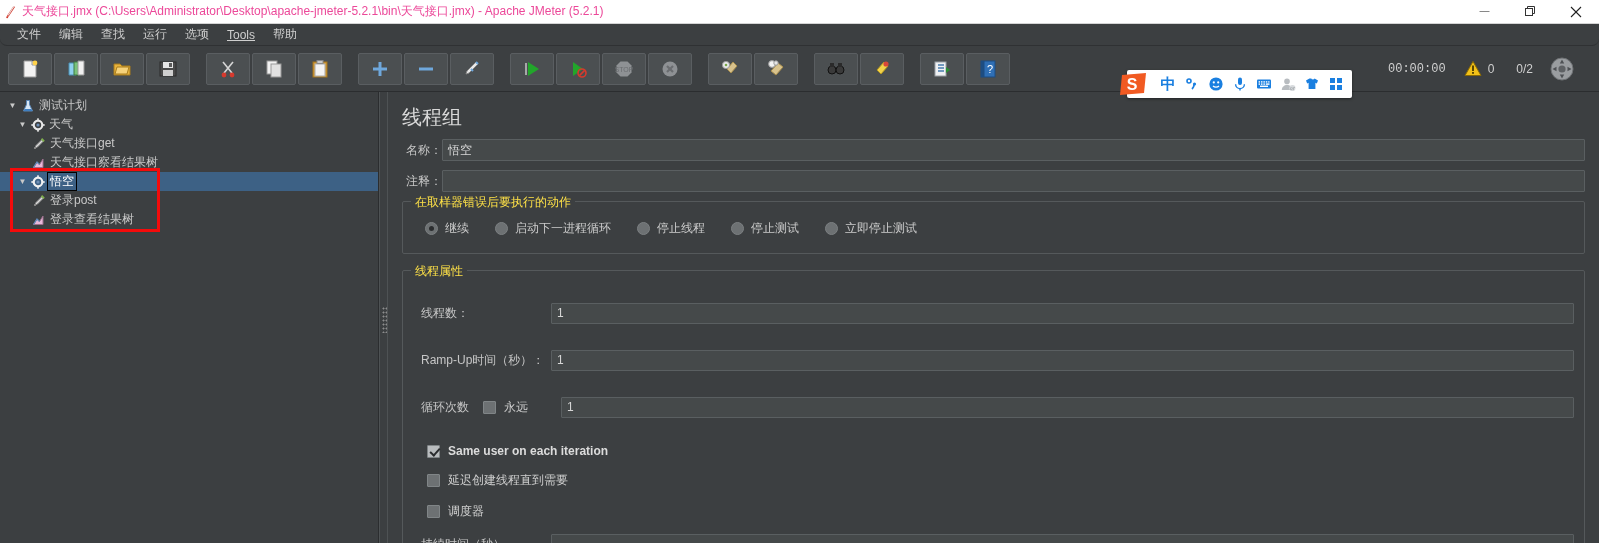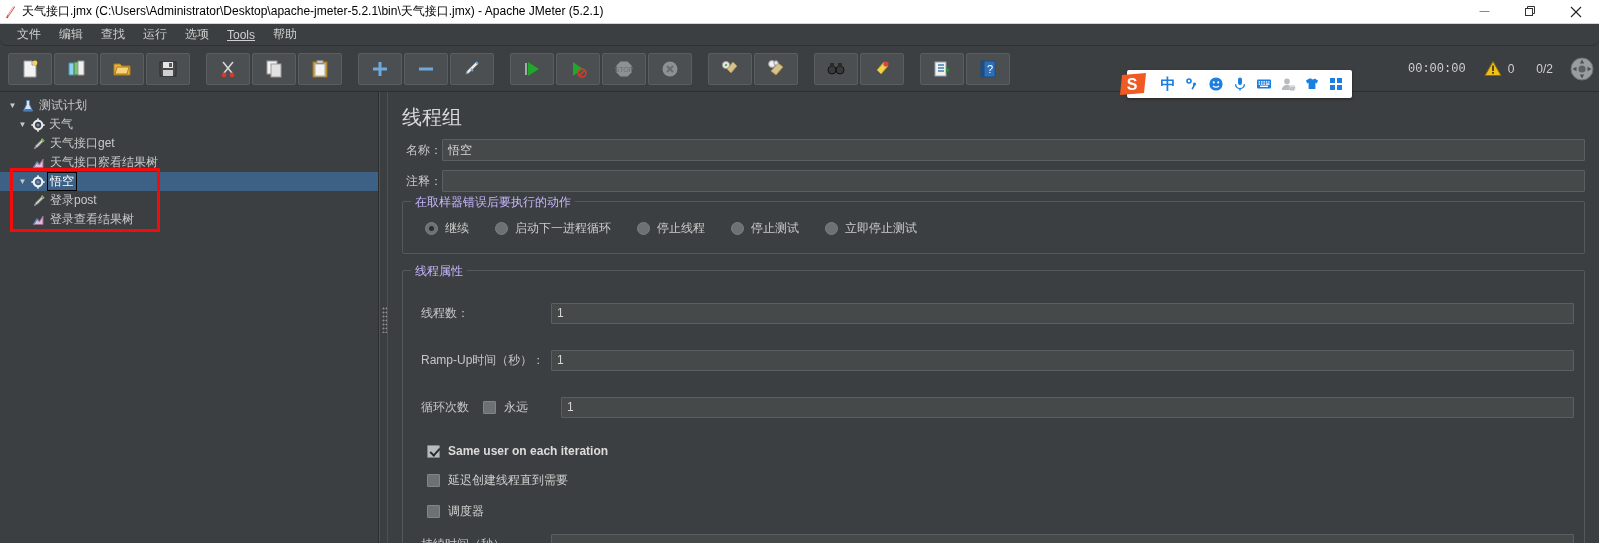--- a/index.html
+++ b/index.html
@@ -8,21 +8,21 @@
     font-family:"Liberation Sans","DejaVu Sans",sans-serif;
     background:#3c3f41; color:#bbbbbb; font-size:12px;
     -webkit-font-smoothing:antialiased;
   }
   
   .titlebar{
     height:24px; background:#ffffff; display:flex; align-items:center;
     border-bottom:1px solid #d4d4d4; position:relative;
   }
   .tb-icon{ width:22px; height:24px; display:flex; align-items:center; justify-content:center; }
-  .tb-title{ color:#000000; font-size:12px; white-space:nowrap; letter-spacing:0px; }
+  .tb-title{ color:#ec4899; font-size:12px; white-space:nowrap; letter-spacing:0px; }
   .wincontrols{ margin-left:auto; display:flex; height:24px; }
   .wc{ width:46px; height:24px; display:flex; align-items:center; justify-content:center; color:#3a3a3a; }
   .wc svg{ display:block; }
   
   .menubar{
     height:22px; background:#3c3f41; display:flex; align-items:center;
     padding-left:8px; border-bottom:1px solid #2f3133;border-radius:7px;
   }
   .menu-item{
     color:#cfcfcf; font-size:12px; padding:2px 9px; white-space:nowrap;
@@ -34,21 +34,21 @@
     padding-left:8px; border-bottom:1px solid #2b2d2f; position:relative;
   }
   .tbtn{
     width:44px; height:32px; margin-right:2px;
     background:#4b4f51; border:1px solid #5a5e61; border-radius:2px;
     display:flex; align-items:center; justify-content:center;
   }
   .tsep{ width:14px; }
   .status-area{
     margin-left:auto; display:flex; align-items:center; gap:0px;
-    padding-right:4px; color:#c7c7c7; font-size:12px;
+    padding-right:24px; color:#c7c7c7; font-size:12px;
   }
   .st-time{ font-family:"Liberation Mono","DejaVu Sans Mono",monospace; font-size:12px; color:#d0d0d0; margin-right:18px;}
   .st-warn{ display:flex; align-items:center; margin-right:6px; }
   .st-num{ margin-right:22px; color:#d0d0d0;}
   .st-ratio{ margin-right:16px; color:#d0d0d0;}
   .st-reset{ width:26px; height:26px; }
   
   .ime{
     position:absolute; left:1127px; top:70px; height:28px; width:225px;
     background:#ffffff; border-radius:2px; display:flex; align-items:center;
@@ -100,21 +100,21 @@
   .ftext{
     flex:1; height:22px; background:#45494a; border:1px solid #5a5f61;
     color:#d6d6d6; font-size:12px; line-height:20px; padding:0 5px; border-radius:1px;
   }
   .group{
     margin:4px 14px 0 14px; border:1px solid #55595b; border-radius:2px;
     position:relative; padding:14px 10px 12px 10px;
   }
   .group > .glegend{
     position:absolute; top:-8px; left:8px; background:#3c3f41;
-    padding:0 4px; color:#c4b5fd; font-size:12px;
+    padding:0 4px; color:#fde047; font-size:12px;
   }
   .radios{ display:flex; align-items:center; gap:0; padding:4px 0 4px 12px; }
   .radio{ display:flex; align-items:center; margin-right:26px; }
   .rdot{
     width:13px; height:13px; border-radius:50%; background:#6d7173;
     border:1px solid #7c8082; margin-right:7px; position:relative;
   }
   .rdot.on::after{
     content:""; position:absolute; left:3px; top:3px; width:5px; height:5px;
     border-radius:50%; background:#2b2d2f;

